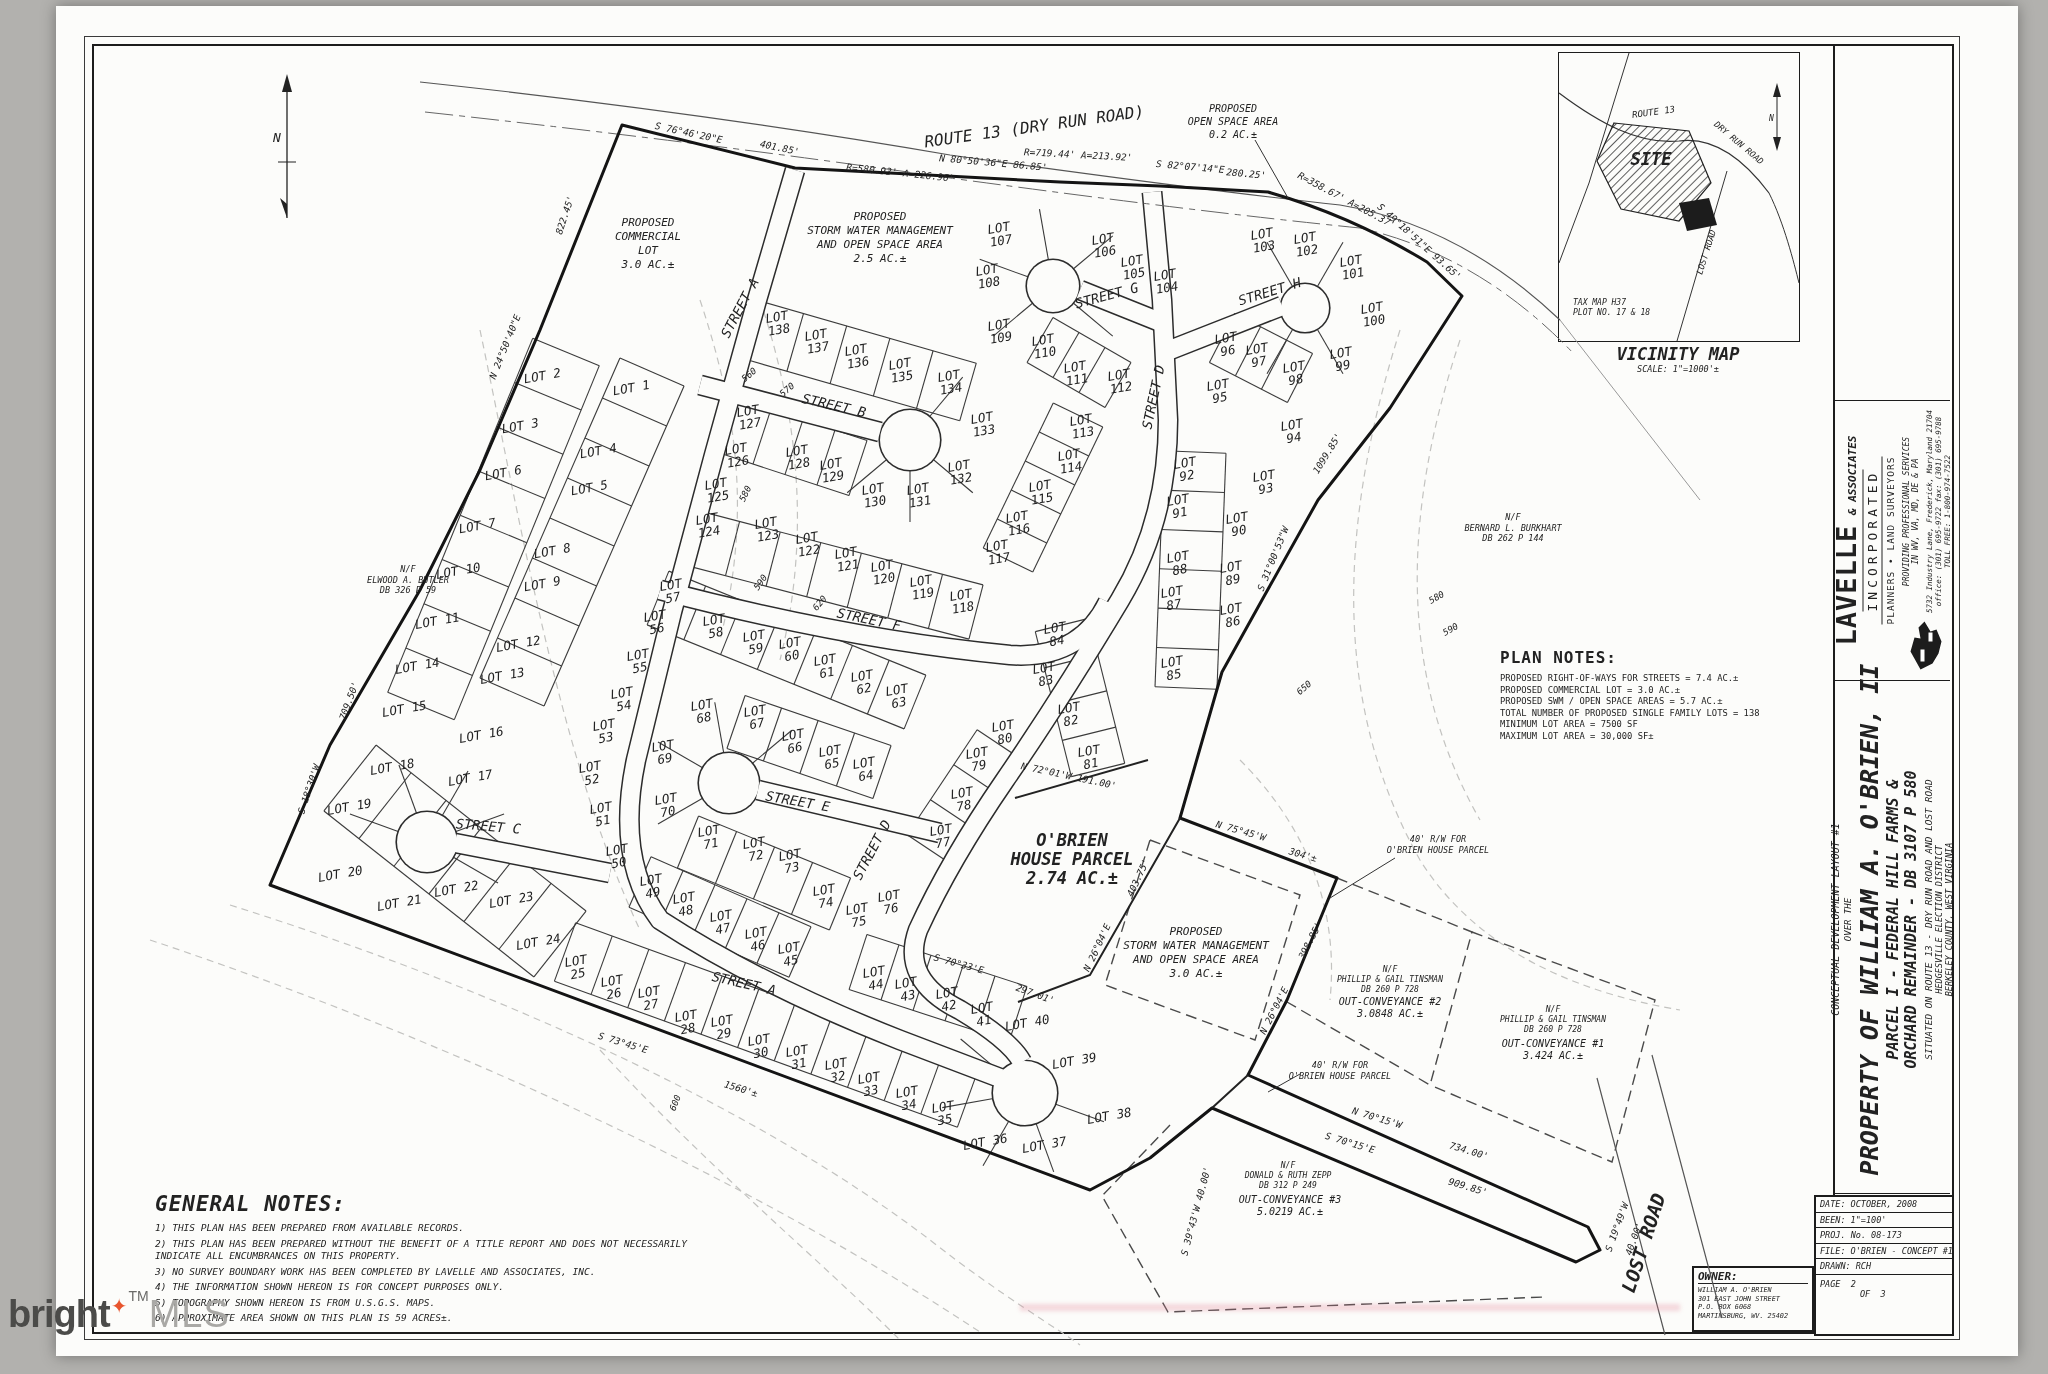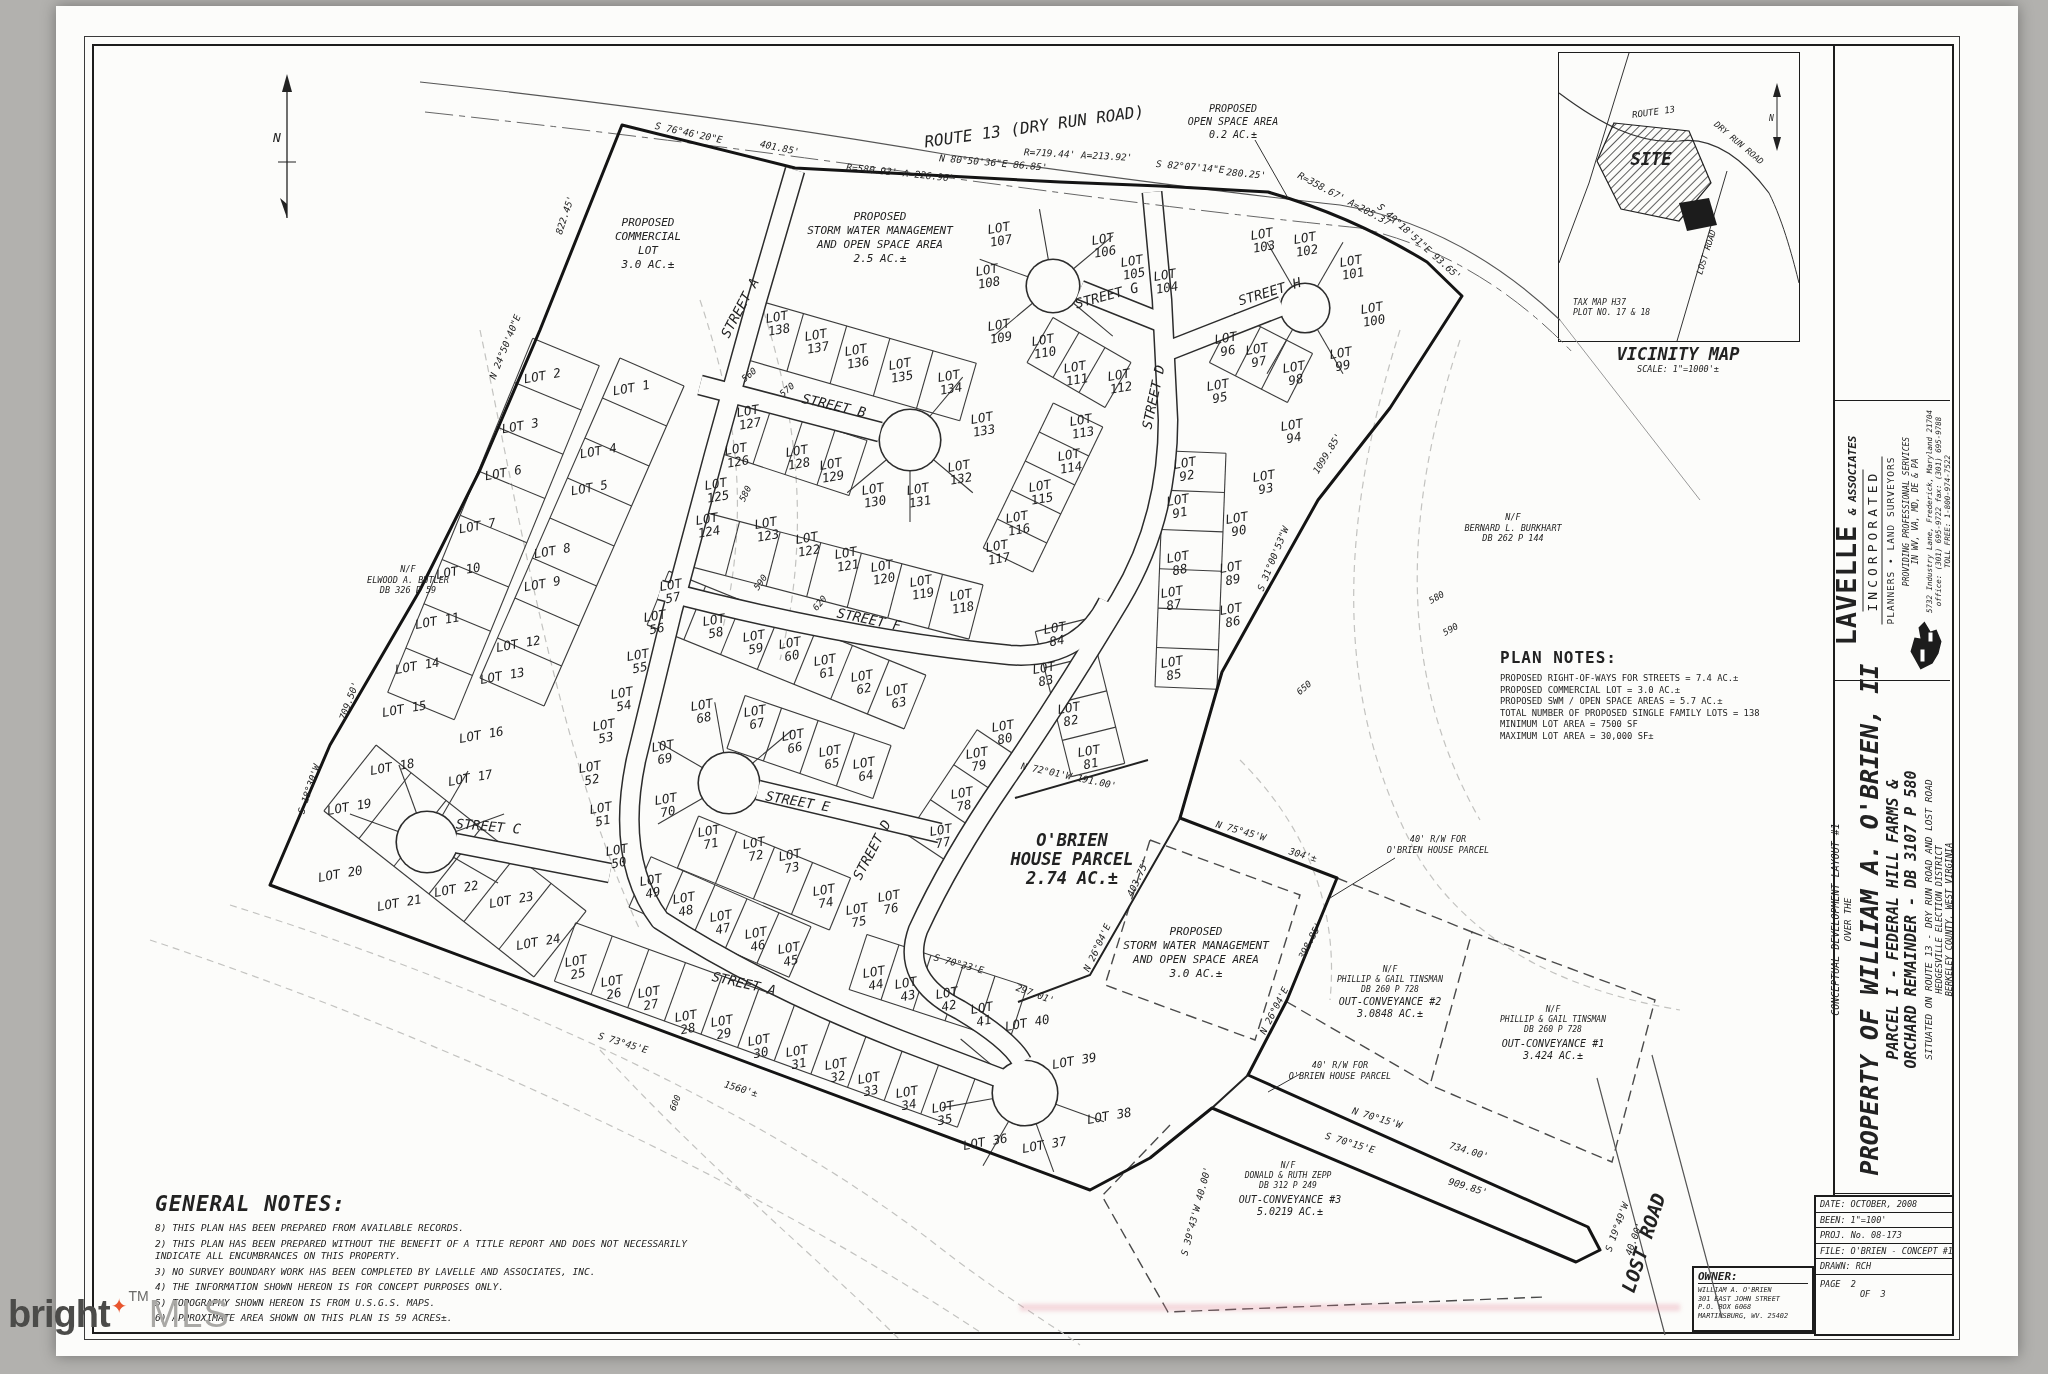--- a/index.html
+++ b/index.html
@@ -139,21 +139,21 @@
         <text x="210" y="68" font-size="8">N</text>
       </g>
     </svg>
   </div>
   <div class="victitle">VICINITY MAP</div>
   <div class="vicscale">SCALE: 1"=1000'±</div>
 
   <div class="gnotes">
     <h3>GENERAL NOTES:</h3>
     <div id="gnoteitems">
-        <div class="it">8) THIS PLAN HAS BEEN PREPARED FROM AVAILABLE RECORDS.</div>
+        <div class="it">1) THIS PLAN HAS BEEN PREPARED FROM AVAILABLE RECORDS.</div>
         <div class="it">2) THIS PLAN HAS BEEN PREPARED WITHOUT THE BENEFIT OF A TITLE REPORT AND DOES NOT NECESSARILY INDICATE ALL ENCUMBRANCES ON THIS PROPERTY.</div>
         <div class="it">3) NO SURVEY BOUNDARY WORK HAS BEEN COMPLETED BY LAVELLE AND ASSOCIATES, INC.</div>
         <div class="it">4) THE INFORMATION SHOWN HEREON IS FOR CONCEPT PURPOSES ONLY.</div>
         <div class="it">5) TOPOGRAPHY SHOWN HEREON IS FROM U.S.G.S. MAPS.</div>
         <div class="it">6) APPROXIMATE AREA SHOWN ON THIS PLAN IS 59 ACRES±.</div>
       </div>
   </div>
   <div class="pnotes">
     <h3>PLAN NOTES:</h3>
     <div id="pnoteitems">

